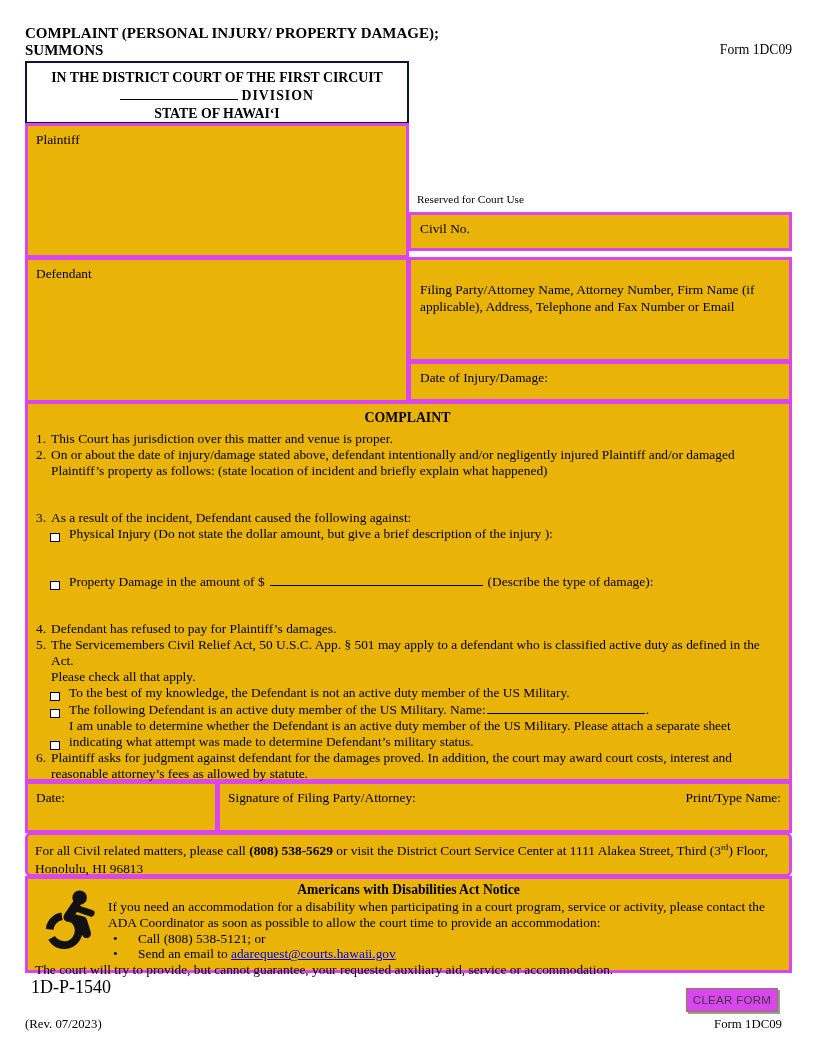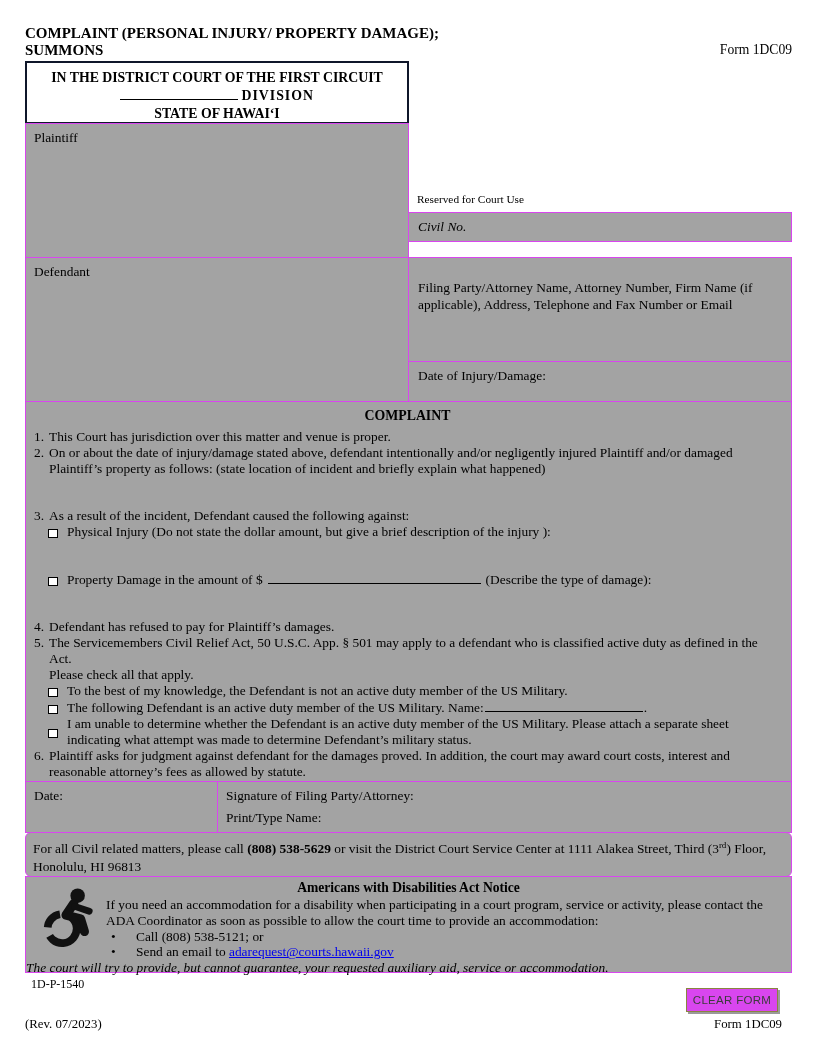--- a/index.html
+++ b/index.html
@@ -1,69 +1,69 @@
 <!DOCTYPE html>
 <html><head>
 <meta charset="utf-8">
 <style>
   html,body{margin:0;padding:0;background:#fff;}
   .page{position:relative;width:816px;height:1056px;background:#ffffff;
         font-family:"Liberation Serif",serif;color:#000;font-size:13.4px;overflow:hidden;}
   *{box-sizing:border-box;}
   .abs{position:absolute;}
-  .box{border:1px solid #d946ef;background:#a3a3a3;}
+  .box{border:3px solid #d946ef;background:#eab308;}
 
   
   #doc-title{left:25px;top:25px;width:600px;font-weight:bold;font-size:15px;line-height:17px;}
   #form-no-top{left:692px;top:42px;width:100px;text-align:right;font-size:13.6px;}
 
   
   #court-box{left:25px;top:61px;width:384px;height:63px;border:2px solid #0f172a;
              text-align:center;font-weight:bold;font-size:13.8px;line-height:18px;padding-top:6px;}
   .blank{display:inline-block;border-bottom:1px solid #000;height:13px;vertical-align:baseline;}
   .blank-division{width:118px;}
   .division-word{letter-spacing:1px;}
   #plaintiff-box{left:25px;top:123px;width:384px;height:135px;padding:6px 8px;}
   #defendant-box{left:25px;top:257px;width:384px;height:146px;padding:6px 8px;}
   #reserved-label{left:417px;top:193px;font-size:11.3px;}
-  #civil-box{left:408px;top:212px;width:384px;height:30px;padding:6px 9px;font-style:italic;}
+  #civil-box{left:408px;top:212px;width:384px;height:39px;padding:6px 9px;}
   #filing-box{left:408px;top:257px;width:384px;height:105px;padding:21px 9px;line-height:17px;}
   #injury-box{left:408px;top:361px;width:384px;height:41px;padding:6px 9px;}
 
   
   #complaint-box{left:25px;top:401px;width:767px;height:381px;padding:6px 10px 0 8px;}
   .c-heading{text-align:center;font-weight:bold;font-size:13.8px;margin-bottom:5px;}
   .c-item{display:flex;line-height:16px;}
   .c-num{width:15px;flex:none;}
   .c-text{flex:1;}
   .gap-lg{margin-bottom:31px;}
-  .cb-row{display:flex;margin-left:14px;line-height:16px;align-items:center;}
+  .cb-row{display:flex;margin-left:14px;line-height:16px;align-items:flex-end;}
   .checkbox{width:10px;height:9px;border:1px solid #000;margin:3px 9px 0 0;flex:none;background:#fff;}
   .blank-amount{width:213px;margin:0 5px;}
   .blank-name{width:158px;margin:0 1px;}
 
   
   #date-cell{left:25px;top:781px;width:193px;height:52px;padding:6px 8px;}
   #sig-cell{left:217px;top:781px;width:575px;height:52px;padding:6px 8px;
-            display:flex;flex-direction:column;justify-content:space-between;}
+            display:flex;flex-direction:row;justify-content:space-between;}
   #service-box{left:25px;top:832px;width:767px;height:45px;padding:3px 7px;line-height:18px;border-radius:6px;}
   sup{font-size:9px;}
 
   
   #ada-box{left:25px;top:876px;width:767px;height:97px;}
   .ada-heading{text-align:center;font-weight:bold;font-size:13.6px;margin-top:3px;line-height:16px;}
   #ada-icon{position:absolute;left:12px;top:10px;width:58px;height:60px;}
   .ada-body{margin:1px 6px 0 80px;line-height:15.8px;}
   .ada-bullet{display:flex;margin-left:80px;line-height:15.8px;}
   .b-dot{width:30px;padding-left:5px;flex:none;}
   .ada-link{color:#0000ee;text-decoration:underline;cursor:pointer;}
-  .ada-footer{line-height:15.8px;font-style:italic;}
-
-  
-  #doc-code{left:31px;top:977px;font-size:12px;}
+  .ada-footer{margin-left:7px;line-height:15.8px;}
+
+  
+  #doc-code{left:31px;top:977px;font-size:18px;}
   #clear-btn{left:686px;top:988px;width:92px;height:24px;background:#d946ef;border:1px solid #8a8440;
              box-shadow:2px 2px 0 #9a9a9a;font-family:"Liberation Sans",sans-serif;font-size:11.5px;
              color:#3c3c3c;display:flex;align-items:center;justify-content:center;letter-spacing:0.3px;cursor:pointer;}
   #rev{left:25px;top:1017px;font-size:12.8px;}
   #form-no-bottom{left:632px;top:1017px;width:150px;text-align:right;font-size:12.8px;}
 </style>
 </head>
 <body>
 
 <div class="page">

